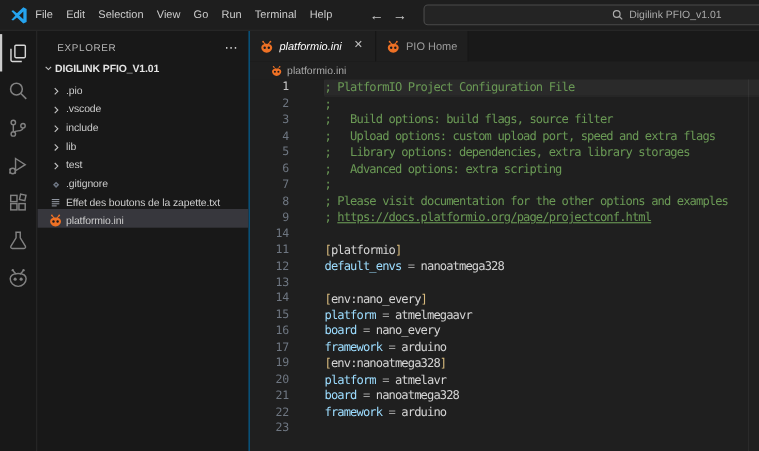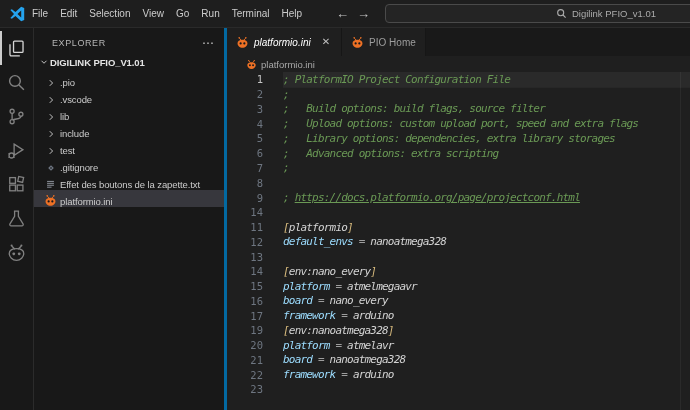--- a/index.html
+++ b/index.html
@@ -26,21 +26,21 @@
 
   
   .activitybar { width:34px; background:#181818; border-right:1px solid #2b2b2b;
                  display:flex; flex-direction:column; padding-top:3px; }
   .ab-item { height:34px; display:flex; align-items:center; justify-content:center;
              color:#818181; border-left:2px solid transparent; border-right:2px solid transparent; }
   .ab-item.active { color:#d7d7d7; border-left:2px solid #cccccc; }
   .ab-item svg { width:19px; height:19px; }
 
   
-  .sidebar { width:193px; background:#181818; border-right:3px solid #0369a1; position:relative;
+  .sidebar { width:193px; background:#181818; border-right:1px solid #0369a1; position:relative;
              color:#cccccc; overflow:hidden; }
   .sidebar-header { height:25px; display:flex; align-items:center; padding:4px 10px 0 18px; }
   .sidebar-title { font-size:9px; letter-spacing:0.6px; color:#b5b5b5; flex:1; }
   .more-actions { color:#cccccc; font-size:12px; line-height:8px; }
   .tree-root { height:18px; display:flex; align-items:center; padding-left:3px;
                font-size:9.5px; font-weight:bold; color:#e4e4e4; letter-spacing:-0.1px; }
   .tree-row { height:17px; display:flex; align-items:flex-end; padding-left:10px;
               font-size:9.5px; letter-spacing:-0.1px; color:#cccccc; cursor:default; }
   .tree-row.selected { background:#37373d; }
   .tree-row .twisty { width:13px; display:flex; justify-content:center; color:#c3c3c3; flex:0 0 auto; }
@@ -63,21 +63,21 @@
                  font-size:9.5px; color:#a9a9a9; background:#1f1f1f; }
   .breadcrumbs svg { width:11px; height:11px; }
 
   
   .code { flex:1; position:relative; overflow:hidden;
           font-family:"DejaVu Sans Mono","Liberation Mono",monospace; font-size:11px;
           letter-spacing:-0.8px; }
   .code-line { display:flex; height:14.78px; align-items:center; white-space:pre; }
   .code-line .ln { width:36px; text-align:right; color:#6e7681; flex:0 0 auto;
                    letter-spacing:0; font-size:10.5px; }
-  .code-line .code-text { flex:1; margin-left:20px; height:100%; display:flex; align-items:center;font-style:italic; }
+  .code-line .code-text { flex:1; margin-left:32px; height:100%; display:flex; align-items:center; }
   .code-line.current .ln { color:#c6c6c6; }
   .code-line.current .code-text { background:rgba(255,255,255,0.05);
                                   box-shadow:0 1px 0 rgba(255,255,255,0.04), 0 -1px 0 rgba(255,255,255,0.04); }
   .t-c { color:#6a9955; }
   .t-l { color:#6a9955; text-decoration:underline; }
   .t-b { color:#d7ba7d; }
   .t-s { color:#d4d4d4; }
   .t-k { color:#9cdcfe; }
   .t-e { color:#9e9e9e; }
   .t-v { color:#d4d4d4; }
@@ -221,29 +221,29 @@
               </svg>
             </span>
             <span class="lbl">.vscode</span>
           </div>
           <div class="tree-row">
             <span class="twisty">
               <svg width="10" height="10" viewBox="0 0 16 16" fill="none" stroke="currentColor" stroke-width="1.6">
                 <path d="M6 3.5 l4.5 4.5 -4.5 4.5"></path>
               </svg>
             </span>
+            <span class="lbl">include</span>
+          </div>
+          <div class="tree-row">
+            <span class="twisty">
+              <svg width="10" height="10" viewBox="0 0 16 16" fill="none" stroke="currentColor" stroke-width="1.6">
+                <path d="M6 3.5 l4.5 4.5 -4.5 4.5"></path>
+              </svg>
+            </span>
             <span class="lbl">lib</span>
-          </div>
-          <div class="tree-row">
-            <span class="twisty">
-              <svg width="10" height="10" viewBox="0 0 16 16" fill="none" stroke="currentColor" stroke-width="1.6">
-                <path d="M6 3.5 l4.5 4.5 -4.5 4.5"></path>
-              </svg>
-            </span>
-            <span class="lbl">include</span>
           </div>
           <div class="tree-row">
             <span class="twisty">
               <svg width="10" height="10" viewBox="0 0 16 16" fill="none" stroke="currentColor" stroke-width="1.6">
                 <path d="M6 3.5 l4.5 4.5 -4.5 4.5"></path>
               </svg>
             </span>
             <span class="lbl">test</span>
           </div>
           <div class="tree-row">
@@ -336,21 +336,21 @@
       </div>
       <div class="code" id="code">
         <div class="scrollbar-track"></div>
       <div class="code-line current"><span class="ln">1</span><span class="code-text"><span class="t-c">; PlatformIO Project Configuration File</span></span></div>
           <div class="code-line"><span class="ln">2</span><span class="code-text"><span class="t-c">;</span></span></div>
           <div class="code-line"><span class="ln">3</span><span class="code-text"><span class="t-c">;   Build options: build flags, source filter</span></span></div>
           <div class="code-line"><span class="ln">4</span><span class="code-text"><span class="t-c">;   Upload options: custom upload port, speed and extra flags</span></span></div>
           <div class="code-line"><span class="ln">5</span><span class="code-text"><span class="t-c">;   Library options: dependencies, extra library storages</span></span></div>
           <div class="code-line"><span class="ln">6</span><span class="code-text"><span class="t-c">;   Advanced options: extra scripting</span></span></div>
           <div class="code-line"><span class="ln">7</span><span class="code-text"><span class="t-c">;</span></span></div>
-          <div class="code-line"><span class="ln">8</span></div>
+          <div class="code-line"><span class="ln">8</span><span class="code-text"><span class="t-c">; Please visit documentation for the other options and examples</span></span></div>
           <div class="code-line"><span class="ln">9</span><span class="code-text"><span class="t-c">; </span><span class="t-l">https://docs.platformio.org/page/projectconf.html</span></span></div>
           <div class="code-line"><span class="ln">14</span><span class="code-text"></span></div>
           <div class="code-line"><span class="ln">11</span><span class="code-text"><span class="t-b">[</span><span class="t-s">platformio</span><span class="t-b">]</span></span></div>
           <div class="code-line"><span class="ln">12</span><span class="code-text"><span class="t-k">default_envs</span><span class="t-e"> = </span><span class="t-v">nanoatmega328</span></span></div>
           <div class="code-line"><span class="ln">13</span><span class="code-text"></span></div>
           <div class="code-line"><span class="ln">14</span><span class="code-text"><span class="t-b">[</span><span class="t-s">env:nano_every</span><span class="t-b">]</span></span></div>
           <div class="code-line"><span class="ln">15</span><span class="code-text"><span class="t-k">platform</span><span class="t-e"> = </span><span class="t-v">atmelmegaavr</span></span></div>
           <div class="code-line"><span class="ln">16</span><span class="code-text"><span class="t-k">board</span><span class="t-e"> = </span><span class="t-v">nano_every</span></span></div>
           <div class="code-line"><span class="ln">17</span><span class="code-text"><span class="t-k">framework</span><span class="t-e"> = </span><span class="t-v">arduino</span></span></div>
           <div class="code-line"><span class="ln">19</span><span class="code-text"><span class="t-b">[</span><span class="t-s">env:nanoatmega328</span><span class="t-b">]</span></span></div>

